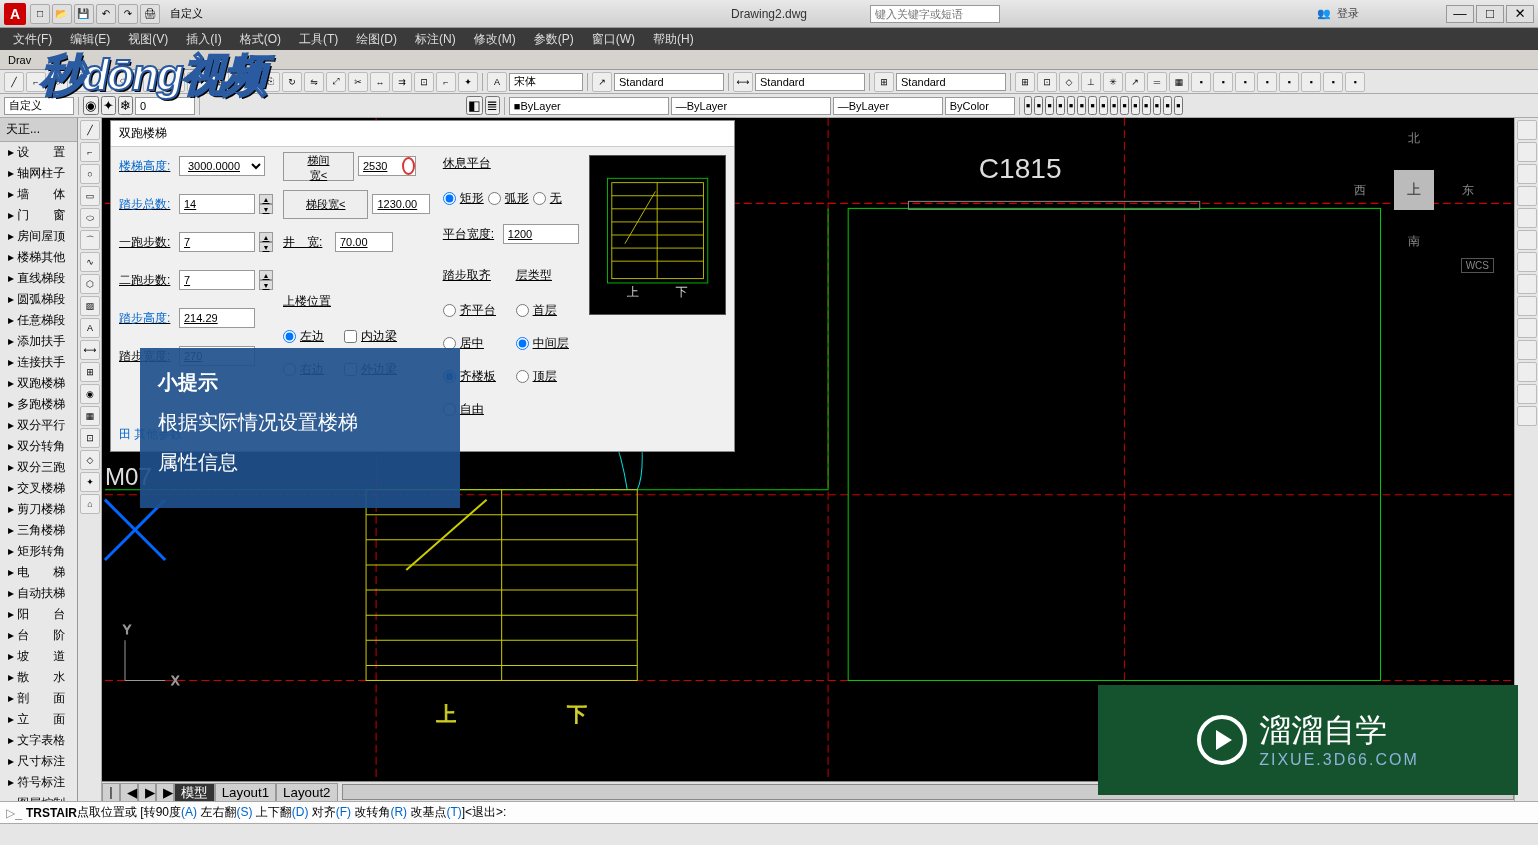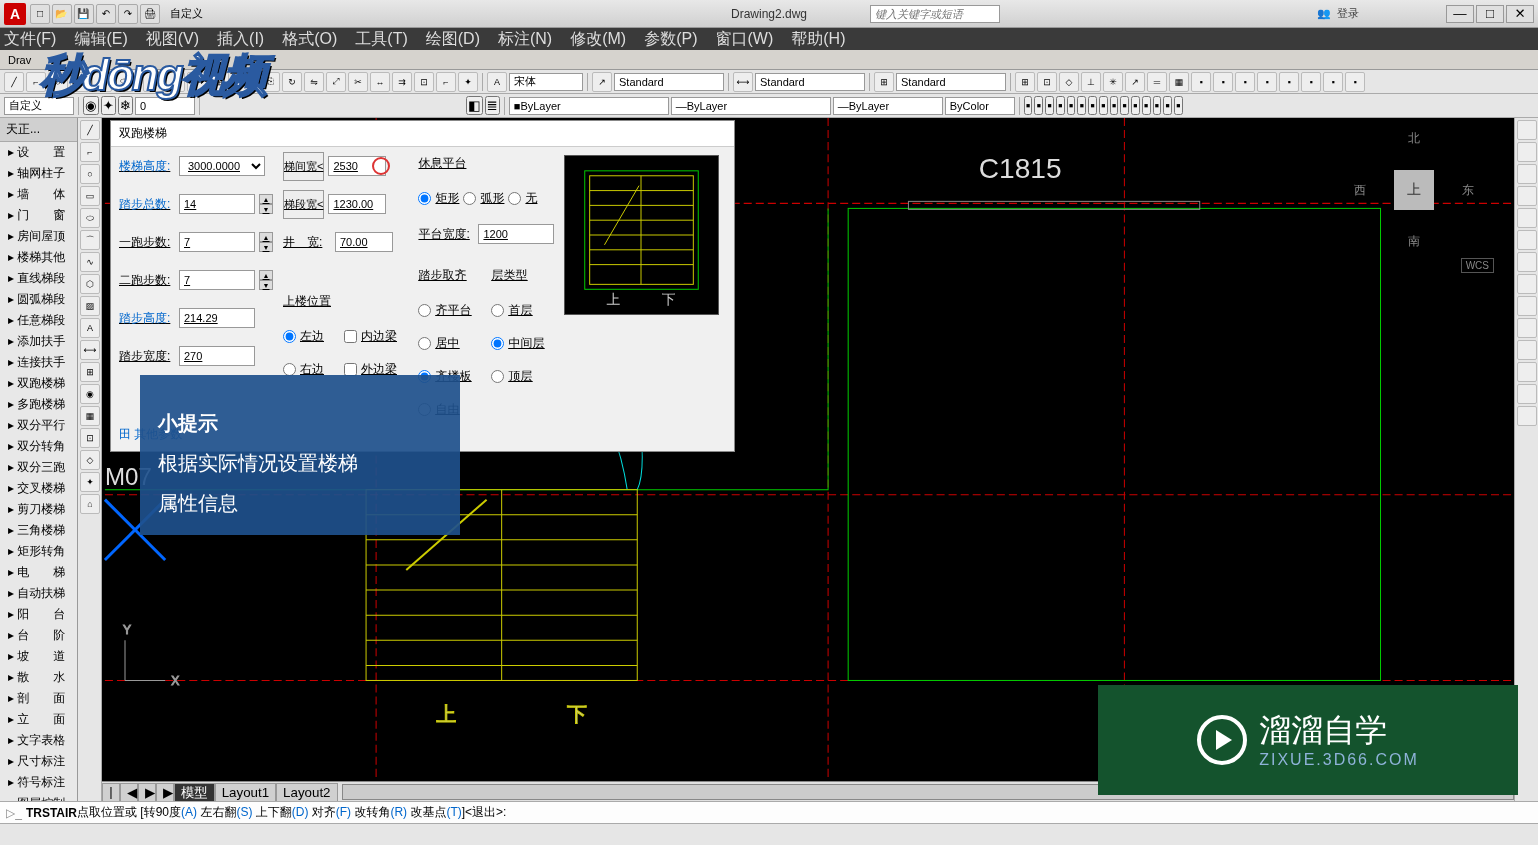--- a/index.html
+++ b/index.html
@@ -3,28 +3,28 @@
 <meta charset="utf-8">
 <style>
 * { box-sizing: border-box; margin: 0; padding: 0; font-family: "Microsoft YaHei", SimSun, sans-serif; }
 body { width: 1538px; height: 845px; background: #d4d0c8; overflow: hidden; font-size: 12px; position: relative; }
 
 
 .titlebar { height: 28px; background: linear-gradient(#e8e8e8,#d0d0d0); display:flex; align-items:center; padding:0 4px; gap:4px; border-bottom:1px solid #999; position:relative;}
 .titlebar .qat { display:flex; gap:2px; }
 .qat button { width:20px; height:20px; background:#e0e0e0; border:1px solid #aaa; border-radius:2px; font-size:10px;}
 .titlebar .doc-title { position:absolute; left:50%; transform:translateX(-50%); color:#333; font-size:12px;}
-.titlebar .search-box { position:absolute; left:870px; width:130px; height:18px; background:#fff; border:1px solid #999; font-style:italic; color:#888; padding:0 4px; font-size:11px;}
+.titlebar .search-box { position:absolute; left:870px; width:130px; height:18px; background:#fff; border:1px solid #999; color:#888; padding:0 4px; font-size:11px;}
 .titlebar .right-ctrl { margin-left:auto; display:flex; gap:6px; align-items:center;}
 .titlebar .right-ctrl span, .titlebar .right-ctrl button { font-size:11px; color:#444;}
 .win-btns { position:absolute; right:4px; display:flex; gap:2px;}
 .win-btns button { width:28px; height:18px; background:#e0e0e0; border:1px solid #999;}
 
 
-.menubar { height:22px; background:#3a3a3a; display:flex; align-items:flex-end; padding:0 4px; gap:18px; color:#ddd; font-size:16px;}
+.menubar { height:22px; background:#3a3a3a; display:flex; align-items:center; padding:0 13px; gap:18px; color:#ddd; font-size:12px;}
 .menubar span { cursor:default;}
 
 
 .filebar { height:20px; background:#d6d3ce; border-bottom:1px solid #999; font-size:11px; padding:0 8px; display:flex; align-items:center;}
 
 
 .toolbars { height:24px; background:#e6e6e6; border-bottom:1px solid #aaa; display:flex; align-items:center; gap:2px; padding:0 4px; overflow:hidden;}
 .toolbars button { width:20px; height:20px; background:#eee; border:1px solid #bbb; border-radius:2px; font-size:9px; display:flex; align-items:center; justify-content:center;}
 .tb-combo { height:18px; background:#fff; border:1px solid #999; font-size:11px; padding:0 4px; display:flex; align-items:center;}
 .tb-sep { width:1px; height:18px; background:#aaa; margin:0 2px;}
@@ -53,35 +53,35 @@
 
 .dialog { position:absolute; left:110px; top:120px; width:625px; background:#f0f0f0; border:1px solid #888; box-shadow:2px 2px 6px rgba(0,0,0,.3); font-size:12px;}
 .dialog-title { background:#fff; padding:4px 8px; border-bottom:1px solid #ccc;}
 .dialog-body { padding:8px; display:flex; gap:10px;}
 .dlg-col { display:flex; flex-direction:column; gap:16px;text-decoration:underline;}
 .dlg-row { display:flex; align-items:center; gap:4px; height:22px;}
 .dlg-label { width:56px; text-align:left; font-size:12px;}
 .dlg-label.blue { color:#0066cc;}
 .dlg-input { width:76px; height:20px; border:1px solid #999; background:#fff; padding:0 4px; font-size:11px;}
 .dlg-input.sel { width:86px;}
-.dlg-btn-inline { height:29px; padding:0 0; background:#eee; border:1px solid #999; font-size:11px;}
+.dlg-btn-inline { height:29px; padding:0 22px; background:#eee; border:1px solid #999; font-size:11px;}
 .dlg-spinner { display:flex; flex-direction:column;}
 .dlg-spinner button { width:14px; height:10px; font-size:7px; line-height:7px; background:#ddd; border:1px solid #999;}
 .dlg-group-title { font-size:12px; margin-bottom:2px;}
 .dlg-radio-row, .dlg-cb-row { display:flex; align-items:center; gap:4px; font-size:12px;}
 .dlg-radio-row input, .dlg-cb-row input { margin:0;}
 .dlg-preview { width:155px; height:160px; background:#000; border:1px solid #555; position:relative;}
 .dlg-footer { padding:0 8px 8px;}
 .dlg-link { color:#0066cc; font-size:12px; cursor:default;}
 
 
 .hl-circle { position:absolute; width:18px; height:18px; border:2px solid #d33; border-radius:50%; pointer-events:none;}
 
 
-.tip-overlay { position:absolute; left:140px; top:348px; width:320px; height:160px; background:rgba(30,80,140,.92); color:#fff; padding:28px 18px; font-size:20px; line-height:2;margin-top:27px;}
+.tip-overlay { position:absolute; left:140px; top:348px; width:320px; height:160px; background:rgba(30,80,140,.92); color:#fff; padding:14px 18px; font-size:20px; line-height:2;}
 
 
 .model-tabs { position:absolute; bottom:0; left:0; right:0; height:20px; background:#e0e0e0; display:flex; align-items:center; font-size:11px; gap:0; border-top:1px solid #888;}
 .model-tabs button { height:18px; padding:0 6px; background:#d0d0d0; border:1px solid #999; border-bottom:none;}
 .model-tabs button.active { background:#333; color:#fff;}
 .model-tabs .nav-btn { width:18px;}
 .scroll-h { flex:1; height:16px; background:#ccc; border:1px solid #888; margin-left:4px;}
 
 
 .cmdbar { height:22px; background:#fdfdfd; border-top:1px solid #aaa; display:flex; align-items:center; padding:0 6px; font-size:12px; font-family:Consolas,monospace;}

